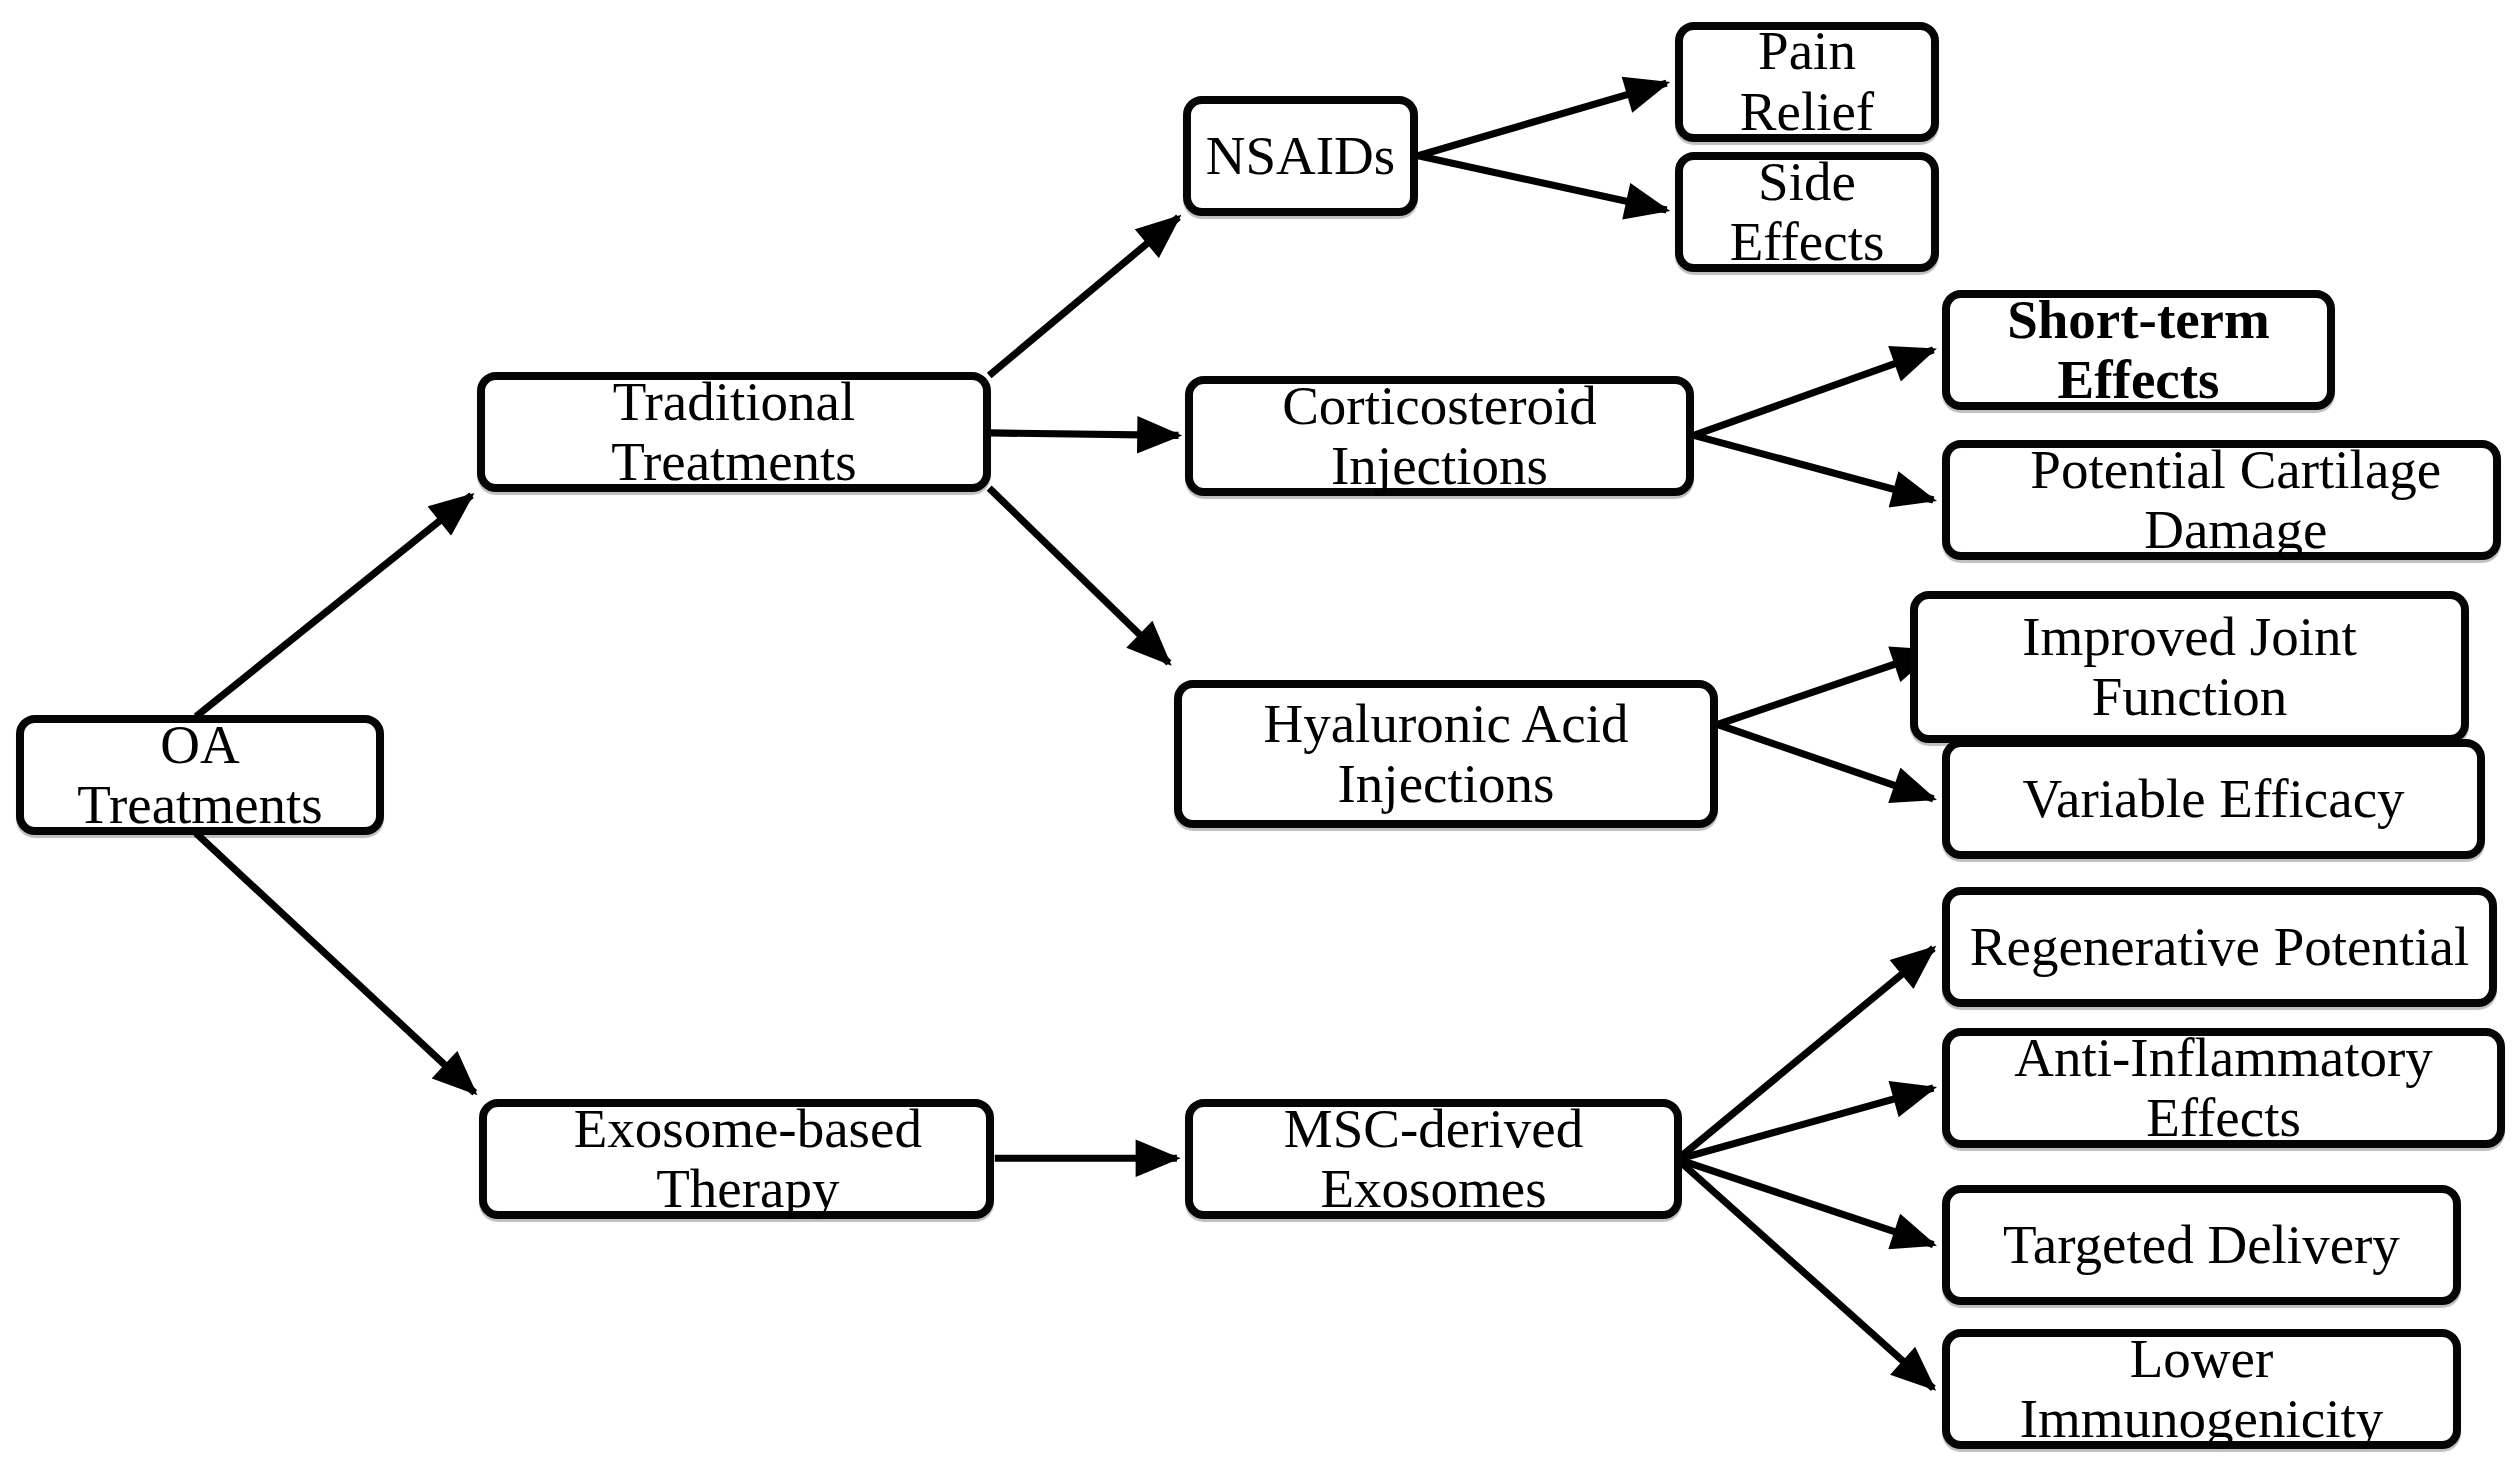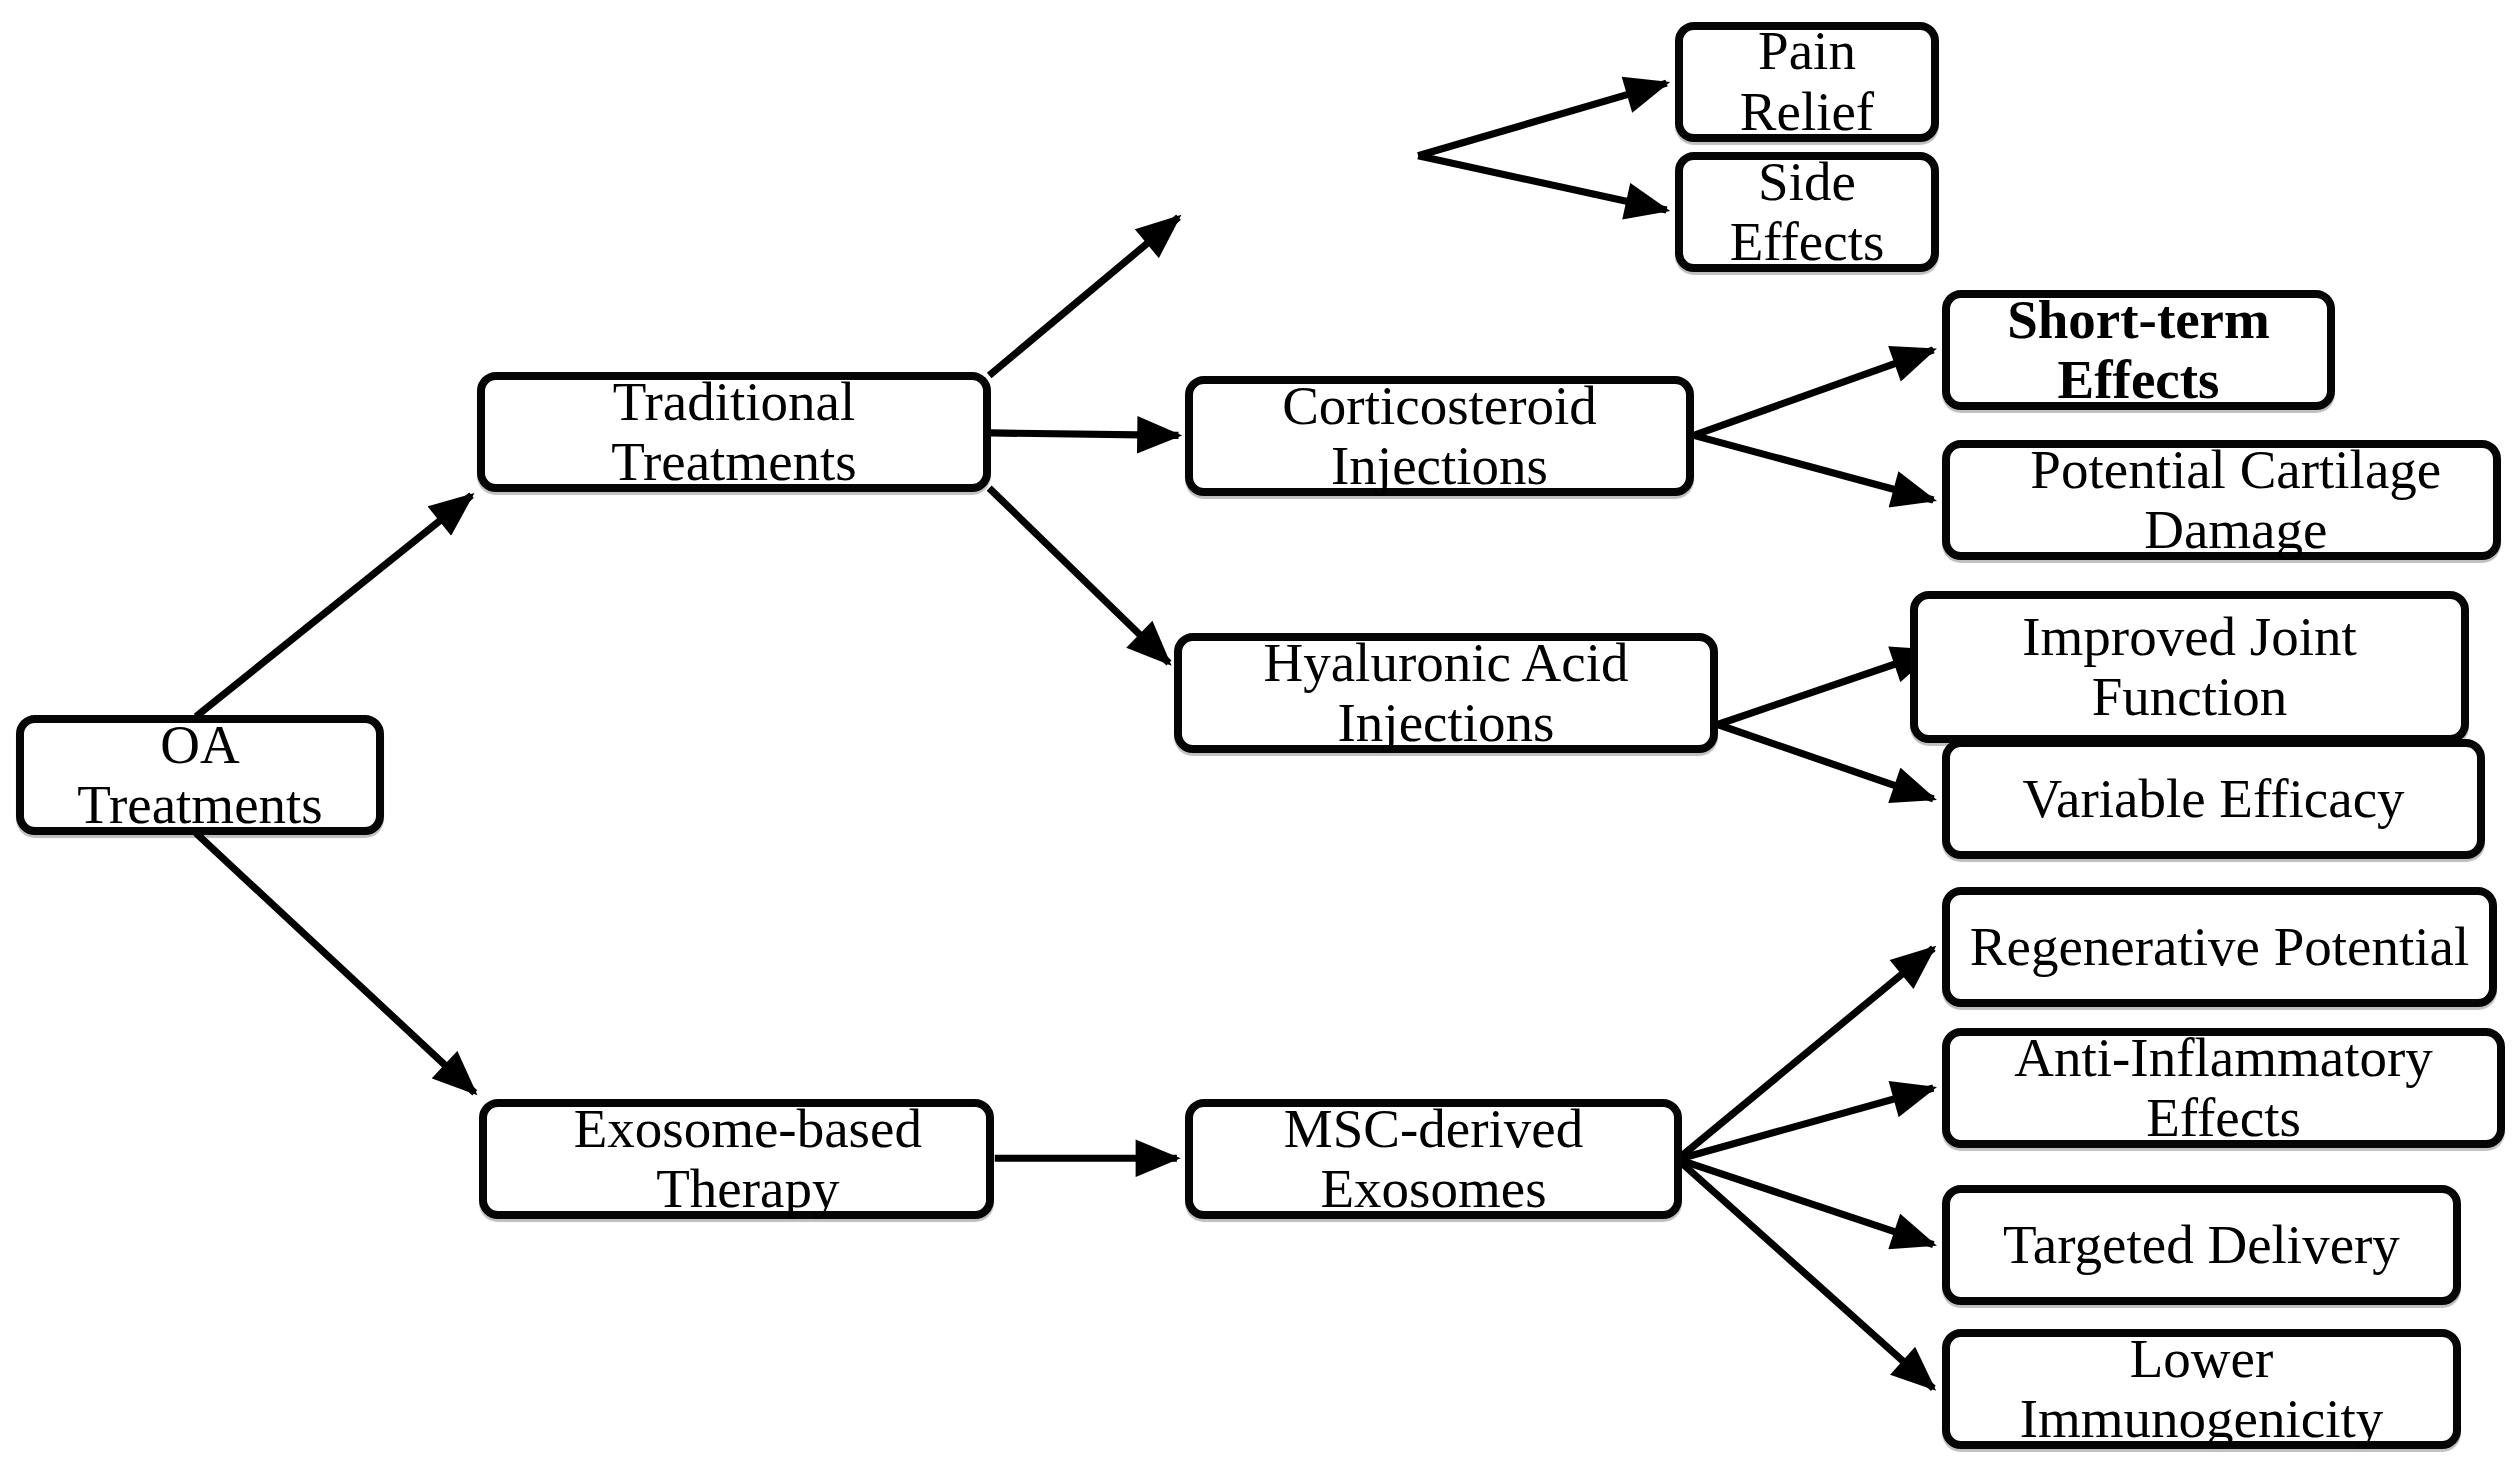--- a/index.html
+++ b/index.html
@@ -83,24 +83,27 @@
     <span>OA Treatments</span>
   </div>
 
   <div class="node" style="left:477px; top:372px; width:514px; height:120px;">
     <span>Traditional Treatments</span>
   </div>
   <div class="node" style="left:479px; top:1099px; width:515px; height:120px;padding-left:37px;">
     <span>Exosome-based Therapy</span>
   </div>
 
+  <div class="node" style="left:1183px; top:96px; width:235px; height:120px;">
+    <span>NSAIDs</span>
+  </div>
   <div class="node" style="left:1185px; top:376px; width:509px; height:120px;">
     <span>Corticosteroid Injections</span>
   </div>
-  <div class="node" style="left:1174px; top:633px; width:544px; height:120px;">
+  <div class="node" style="left:1174px; top:680px; width:544px; height:148px;">
     <span>Hyaluronic Acid Injections</span>
   </div>
   <div class="node" style="left:1185px; top:1099px; width:497px; height:120px;">
     <span>MSC-derived Exosomes</span>
   </div>
 
   <div class="node" style="left:1675px; top:21.6px; width:264px; height:120px;">
     <span>Pain Relief</span>
   </div>
   <div class="node" style="left:1675px; top:152px; width:264px; height:120px;">

